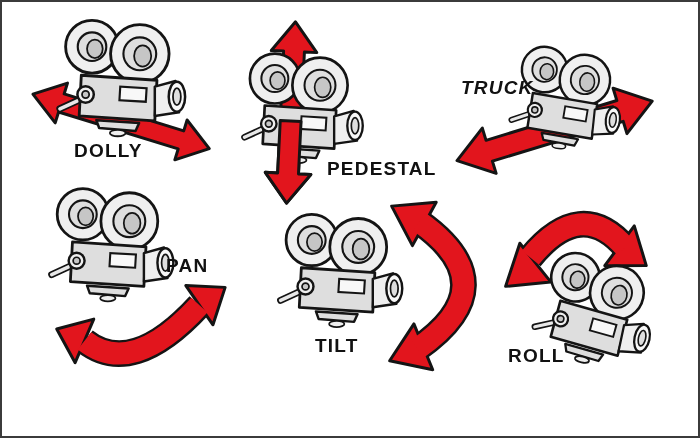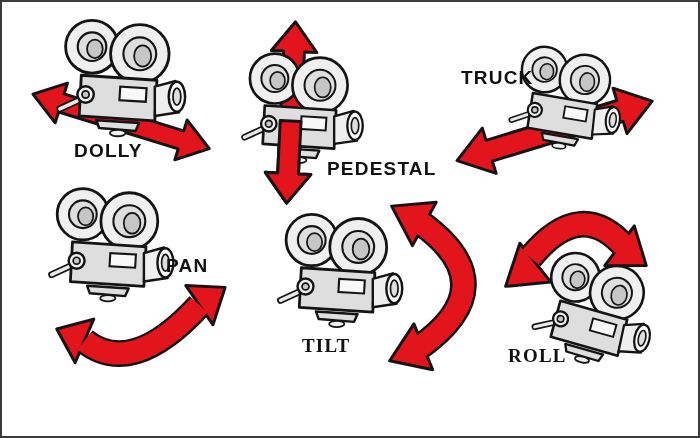--- a/index.html
+++ b/index.html
@@ -18,24 +18,24 @@
     font-weight:bold;
     font-size:19px;
     letter-spacing:1.2px;
     line-height:1;
     color:var(--label-color,#111);
     white-space:nowrap;
     user-select:none;
   }
   #label-dolly   {left:72px;  top:139px;}
   #label-pedestal{left:325px; top:157px;}
-  #label-truck   {left:459px; top:66px;}
+  #label-truck   {left:459px; top:76px;font-style:italic;}
   #label-pan     {left:164px; top:254px;}
-  #label-tilt    {left:300px; top:334px;font-family:Liberation Serif, serif;}
-  #label-roll    {left:506px; top:344px;font-family:Liberation Serif, serif;}
+  #label-tilt    {left:313px; top:334px;}
+  #label-roll    {left:506px; top:344px;}
 
   
   .arrow{fill:var(--arrow-red,#E2151D);stroke:var(--outline,#141414);stroke-width:3;stroke-linejoin:round;}
   .bandU{fill:none;stroke:var(--outline,#141414);stroke-width:27;stroke-linecap:butt;}
   .bandO{fill:none;stroke:var(--arrow-red,#E2151D);stroke-width:22;stroke-linecap:butt;}
 
   
   .c-light{fill:var(--camera-light,#efefef);stroke:var(--outline,#141414);}
   .c-mid{fill:var(--camera-mid,#dedede);stroke:var(--outline,#141414);}
   .c-dark{fill:var(--camera-dark,#c6c6c6);stroke:var(--outline,#141414);}

